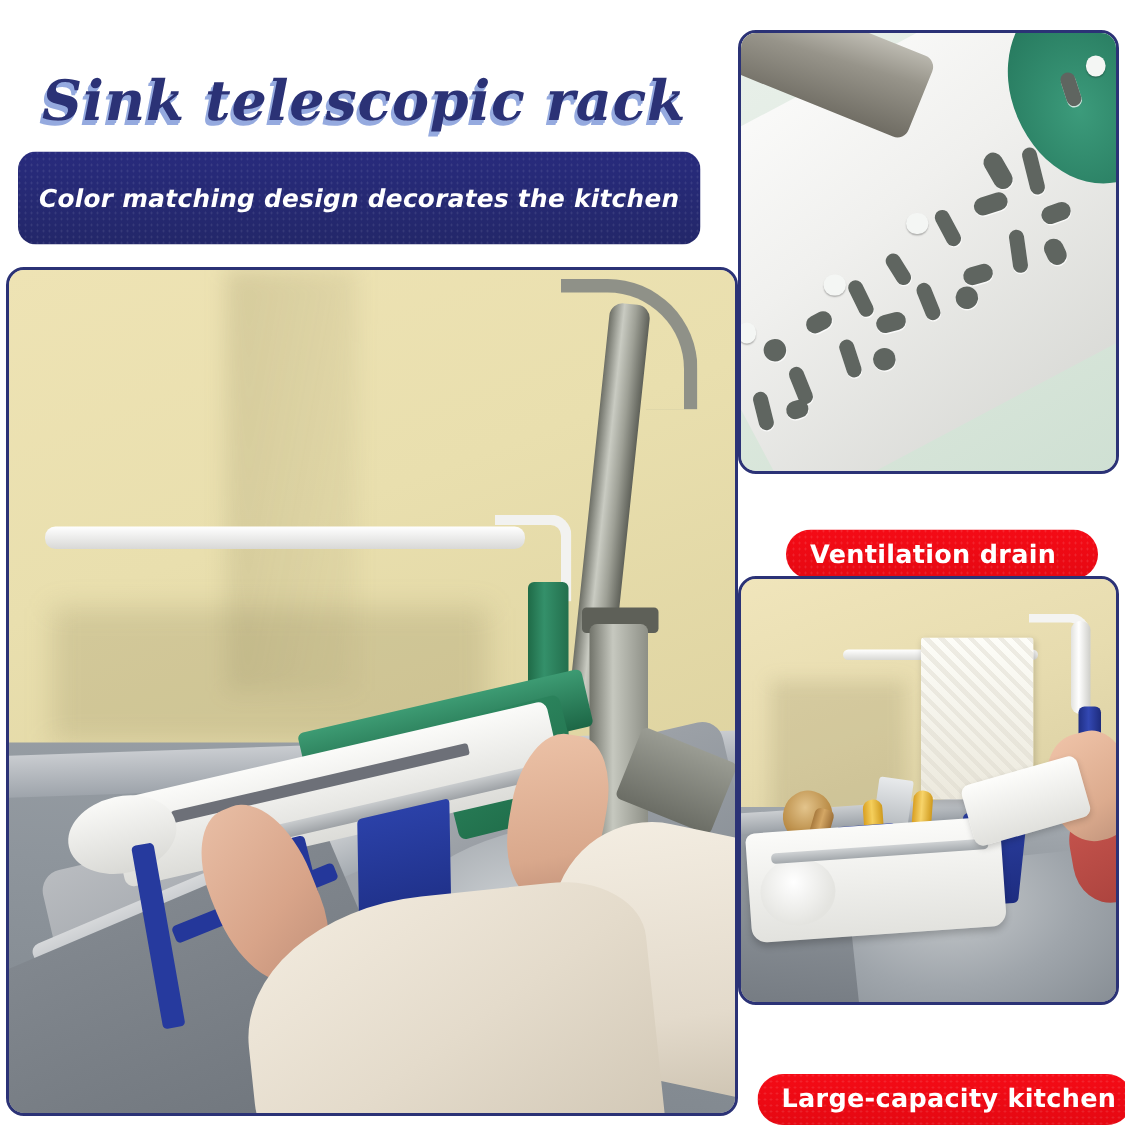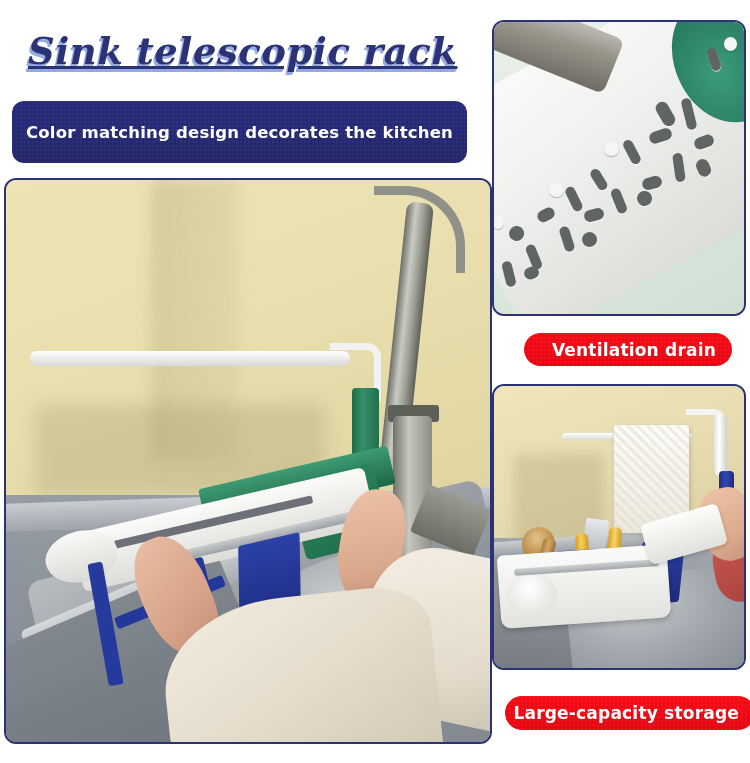--- a/index.html
+++ b/index.html
@@ -12,54 +12,54 @@
     height: 763px;
     position: relative;
     overflow: hidden;
     font-family: "Liberation Serif", "DejaVu Serif", serif;
   }
 
   
   .title {
     position: absolute;
     left: 28px;
-    top: 22px;
+    top: 38px;
     width: 450px;
     height: 58px;
     font-family: "DejaVu Serif", "Liberation Serif", serif;
     font-weight: bold;
     font-style: italic;
     font-size: 37px;
     letter-spacing: 0.5px;
     color: #2b3276;
     text-shadow:
       -2px 3px 0 #95aadf,
       -1px 2px 0 #95aadf;
     white-space: nowrap;
     line-height: 58px;
-    text-decoration: underline;
   }
 
   
   .banner {
     position: absolute;
     left: 12px;
     top: 101px;
     width: 455px;
     height: 62px;
     background:
       radial-gradient(circle at 1px 1px, rgba(255,255,255,0.10) 0.6px, transparent 0.8px) 0 0/4px 4px,
       linear-gradient(#282b7d, #232769);
     border-radius: 12px;
     box-sizing: border-box;
     display: flex;
     flex-direction: column;
     align-items: center;
     justify-content: center;
     text-align: center;
+    font-style: italic;
   }
   .banner-line {
     font-family: "DejaVu Sans", "Liberation Sans", sans-serif;
     font-weight: bold;
     font-size: 16.5px;
     color: #ffffff;
     line-height: 23px;
     letter-spacing: 0.2px;
     white-space: nowrap;
   }
@@ -443,23 +443,24 @@
 
   
   .badge {
     position: absolute;
     background:
       radial-gradient(circle at 1px 1px, rgba(255,255,255,0.12) 0.6px, transparent 0.8px) 0 0/4px 4px,
       linear-gradient(#f50b16, #e50812);
     border-radius: 17px;
     display: flex;
     align-items: center;
-    justify-content: flex-end;
+    justify-content: flex-start;
     box-sizing: border-box;
     padding: 0 16px;
+    margin-top: 20px;
   }
   .badge-text {
     font-family: "DejaVu Sans", "Liberation Sans", sans-serif;
     font-weight: bold;
     font-size: 17px;
     color: #ffffff;
     white-space: nowrap;
     letter-spacing: 0.2px;
   }
   #badge-ventilation { left: 524px; top: 333px; width: 208px; height: 33px; }
@@ -577,14 +578,14 @@
   <div class="ph s-tray"></div>
   <div class="ph s-tray-cup"></div>
   <div class="ph s-tray-rail"></div>
 
   <div class="ph s-sleeve"></div>
   <div class="ph s-hand"></div>
   <div class="ph s-white-panel"></div>
 </div>
 
 <div class="badge" id="badge-storage">
-  <span class="badge-text">Large-capacity storage</span>
+  <span class="badge-text">Large-capacity kitchen</span>
 </div>
 
 </body></html>

